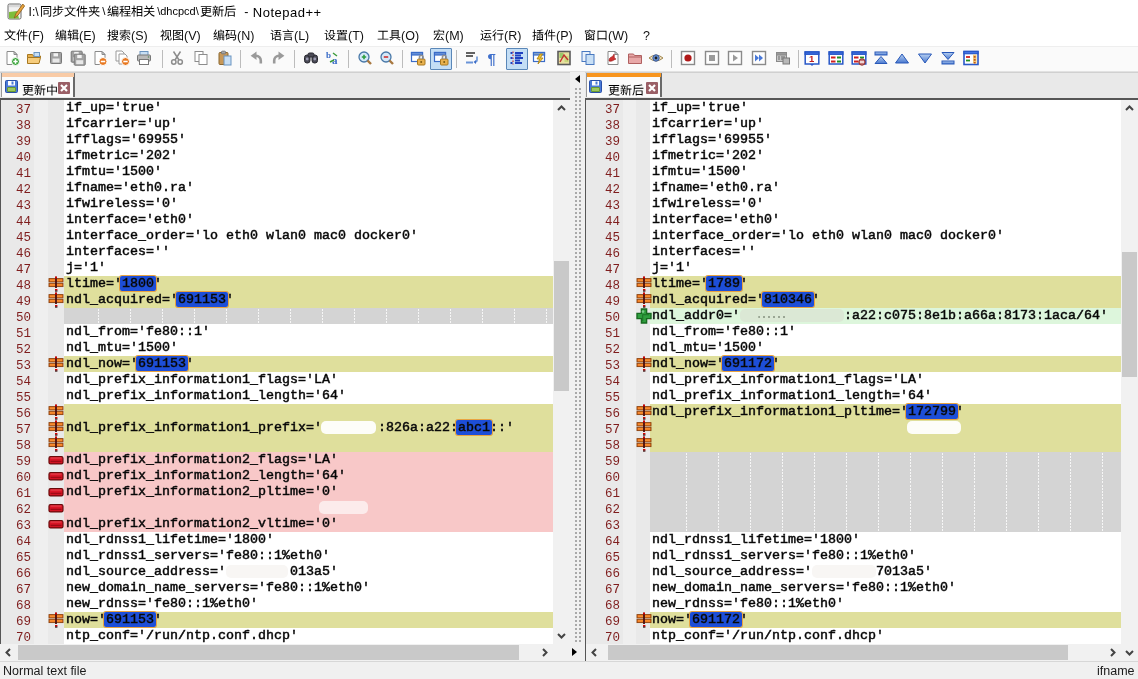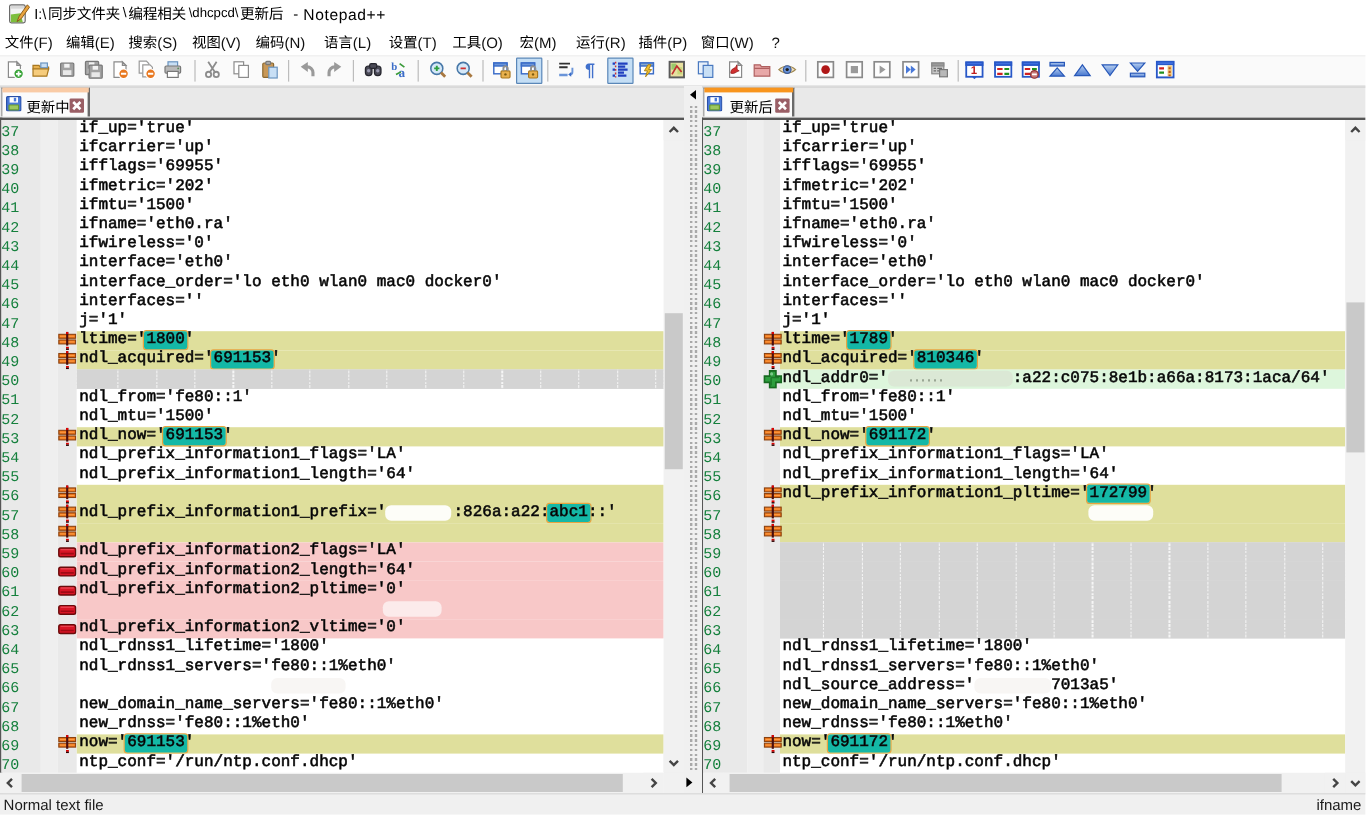--- a/index.html
+++ b/index.html
@@ -5,24 +5,24 @@
  font-family:"Liberation Sans",sans-serif;}
 #root{position:absolute;left:0;top:0;width:1138px;height:679px;overflow:hidden}
 .h{display:inline-block;width:12px;height:12px;fill:#000;vertical-align:-1px}
 .ht{width:12.2px;height:12.2px;vertical-align:-2px}
 .abs{position:absolute}
 
 .rb{position:absolute;height:16px}
 .yel{background:#DFDF9C}.pin{background:#F8C8C8}.grn{background:#DDF6DC}
 .gryL,.gryR{background:#D4D4D4;background-image:repeating-linear-gradient(0deg,#D4D4D4 0 1px,transparent 1px 3px),repeating-linear-gradient(90deg,transparent 0 31px,rgba(255,255,255,.8) 31px 32px)}.gryL{background-position:3px 0}.gryR{background-position:5px 0}
 .ln{position:absolute;font:400 13.333px "Liberation Mono",monospace;line-height:16px;height:16px;color:#000;-webkit-text-stroke:0.5px #111;padding-left:2px;white-space:pre}
-.ln .hl{background:#14b8a6;border-radius:2px;box-shadow:0 0 0 1px #E9A440;padding:0 2px;margin:0 -2px;font-style:normal}
+.ln .hl{background:#1d4ed8;border-radius:2px;box-shadow:0 0 0 1px #E9A440;padding:0 2px;margin:0 -2px;font-style:normal}
 .mic{position:absolute;width:16px;height:16px}
 .mi{width:16px;height:16px;display:block}
-.numcol{position:absolute;font:12.5px "Liberation Mono",monospace;line-height:16px;color:#15803d;white-space:pre}
+.numcol{position:absolute;font:12.5px "Liberation Mono",monospace;line-height:16px;color:#7f1d1d;text-align:right;white-space:pre}
 
 .sb{position:absolute;background:#F1F1F1}
 .thumb{position:absolute;background:#C9C9C9}
 .arr{position:absolute;width:17px;height:17px;background:#F1F1F1;display:flex;align-items:center;justify-content:center}
 .arr svg{width:9px;height:9px;stroke:#444444;fill:none;stroke-width:2}
 
 .ti{position:absolute;width:16px;height:16px;top:50px}
 .ti svg{width:16px;height:16px;display:block}
 .tsep{position:absolute;top:50px;width:1px;height:18px;background:#BCBCBC}
 .tgl{position:absolute;top:47.5px;width:22px;height:22px;background:#C4DEF5;border:1px solid #5A87B8;border-radius:1px}
@@ -688,20 +688,21 @@
     <pre class="ln" style="left:64px;top:516px">ndl_prefix_information2_vltime='0'</pre>
     <div class="mic" style="left:48px;top:516px">
       <svg class="mi" viewBox="0 0 16 16">
         <rect x="1" y="4.7" width="14" height="7.2" rx="1.5" fill="#D81525" stroke="#6A0A0A" stroke-width="1.2"></rect>
         <path d="M2.5 9.4 h11" stroke="#A00A14" stroke-width="1.4"></path>
         <path d="M2.5 6 h11" stroke="#E8414E" stroke-width="1.2"></path>
       </svg>
     </div>
     <pre class="ln" style="left:64px;top:532px">ndl_rdnss1_lifetime='1800'</pre>
     <pre class="ln" style="left:64px;top:548px">ndl_rdnss1_servers='fe80::1%eth0'</pre>
+    <pre class="ln" style="left:64px;top:564px">ndl_source_address='        013a5'</pre>
     <pre class="ln" style="left:64px;top:580px">new_domain_name_servers='fe80::1%eth0'</pre>
     <pre class="ln" style="left:64px;top:596px">new_rdnss='fe80::1%eth0'</pre>
     <div class="rb yel" style="left:64px;top:612px;width:489px"></div>
     <pre class="ln" style="left:64px;top:612px">now='<i class="hl">691153</i>'</pre>
     <div class="mic" style="left:48px;top:612px">
       <svg class="mi" viewBox="0 0 16 16">
         <rect x="1" y="2.6" width="14" height="3.3" fill="#EE7519" stroke="#8A4210" stroke-width="0.9"></rect>
         <rect x="1" y="7.3" width="14" height="3.3" fill="#EE7519" stroke="#8A4210" stroke-width="0.9"></rect>
         <path d="M2 4.2 h12 M2 8.9 h12" stroke="#FFA24A" stroke-width="0.8"></path>
         <rect x="7.1" y="0.6" width="1.8" height="11.4" fill="#4A0E0E"></rect>

